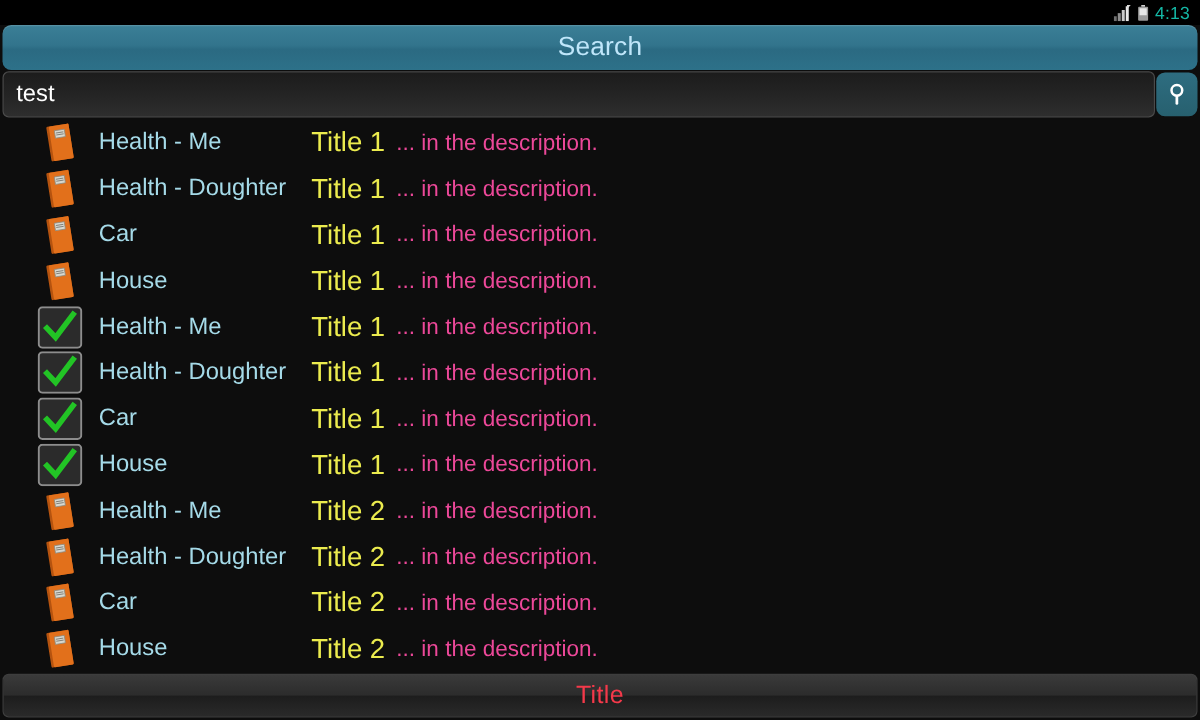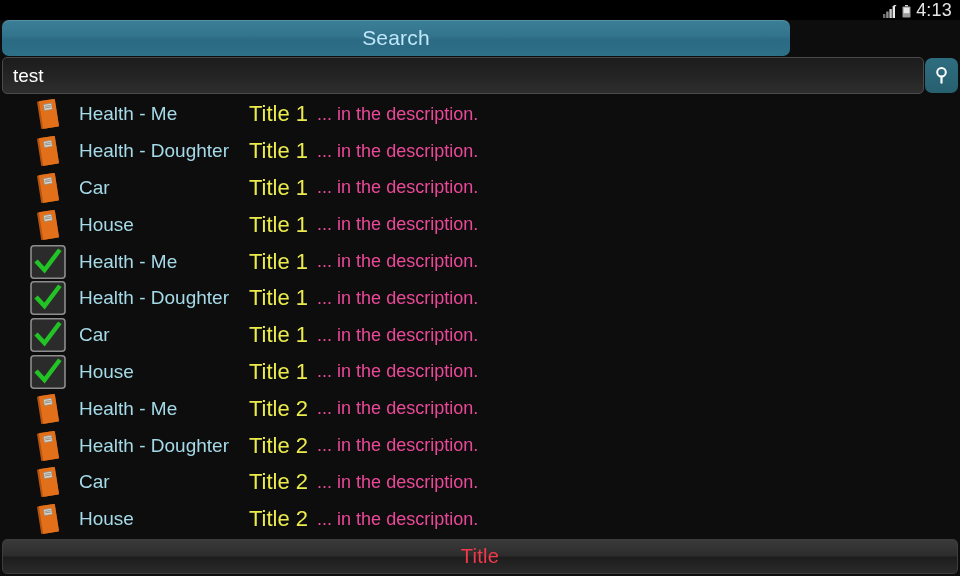--- a/index.html
+++ b/index.html
@@ -44,33 +44,33 @@
     display: block;
     width: 14px;
     height: 13px;
   }
   .battery-icon {
     display: block;
     width: 9px;
     height: 13px;
   }
   .status-clock {
-    color: #e5e5e5;
-    font-size: 18px;
+    color: #14b8a6;
+    font-size: 14px;
     letter-spacing: 0.2px;
     margin-left: 0;
     white-space: nowrap;
   }
 
   
   .titlebar {
     position: absolute;
     top: 20px;
     left: 2px;
-    width: 788px;
+    width: 956px;
     height: 36px;
     border-radius: 7px;
     background: linear-gradient(to bottom, #3b7f96 0%, #32748c 45%, #2b6a82 55%, #2d7189 100%);
     box-shadow: inset 0 1px 0 rgba(255,255,255,0.14);
     display: flex;
     align-items: center;
     justify-content: center;
     box-sizing: border-box;
   }
   .titlebar-text {

